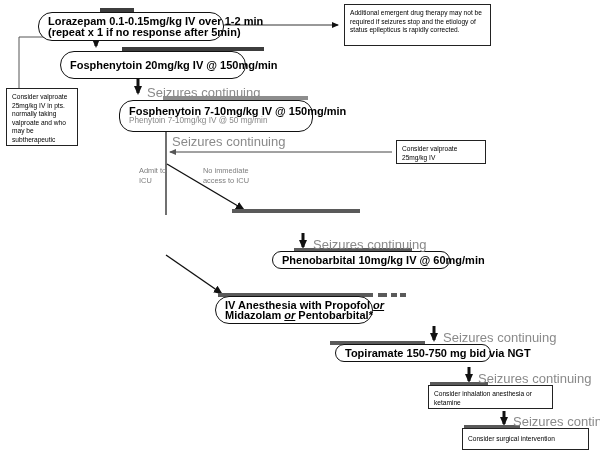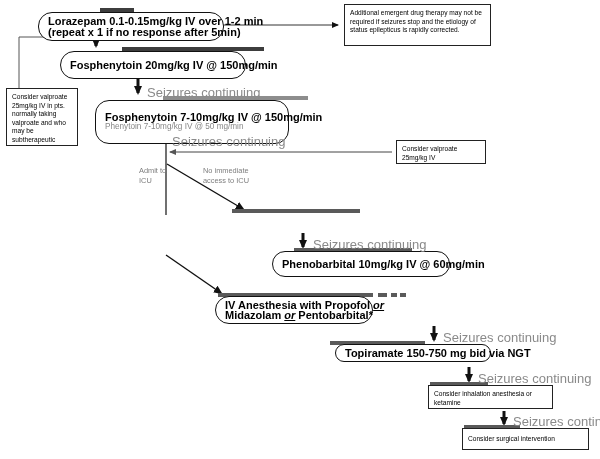--- a/index.html
+++ b/index.html
@@ -154,27 +154,27 @@
 
   <div class="rbox" style="left:38px; top:12px; width:186px; height:29px;">
     <span class="l1">Lorazepam 0.1-0.15mg/kg IV over 1-2 min</span>
     <span class="l1">(repeat x 1 if no response after 5min)</span>
   </div>
 
   <div class="rbox" style="left:60px; top:51px; width:186px; height:28px;">
     <span class="l1">Fosphenytoin 20mg/kg IV @ 150mg/min</span>
   </div>
 
-  <div class="rbox" style="left:95px; top:100px; width:194px; height:44px;">
+  <div class="rbox" style="left:119px; top:100px; width:194px; height:32px;">
     <span class="l1">Fosphenytoin 7-10mg/kg IV @ 150mg/min</span>
     <span class="l2">Phenytoin 7-10mg/kg IV @ 50 mg/min</span>
   </div>
 
 
-  <div class="rbox" style="left:272px; top:251px; width:178px; height:26px;">
+  <div class="rbox" style="left:272px; top:251px; width:178px; height:18px;">
     <span class="l1">Phenobarbital 10mg/kg IV @ 60mg/min</span>
   </div>
 
   <div class="rbox" style="left:215px; top:296px; width:158px; height:28px;">
     <span class="l1 italic-or"><span>IV Anesthesia with Propofol </span><i>or</i></span>
     <span class="l1 italic-or"><span>Midazolam </span><i>or</i><span> Pentobarbital*</span></span>
   </div>
 
   <div class="rbox" style="left:335px; top:344px; width:156px; height:18px;">
     <span class="l1">Topiramate 150-750 mg bid via NGT</span>

